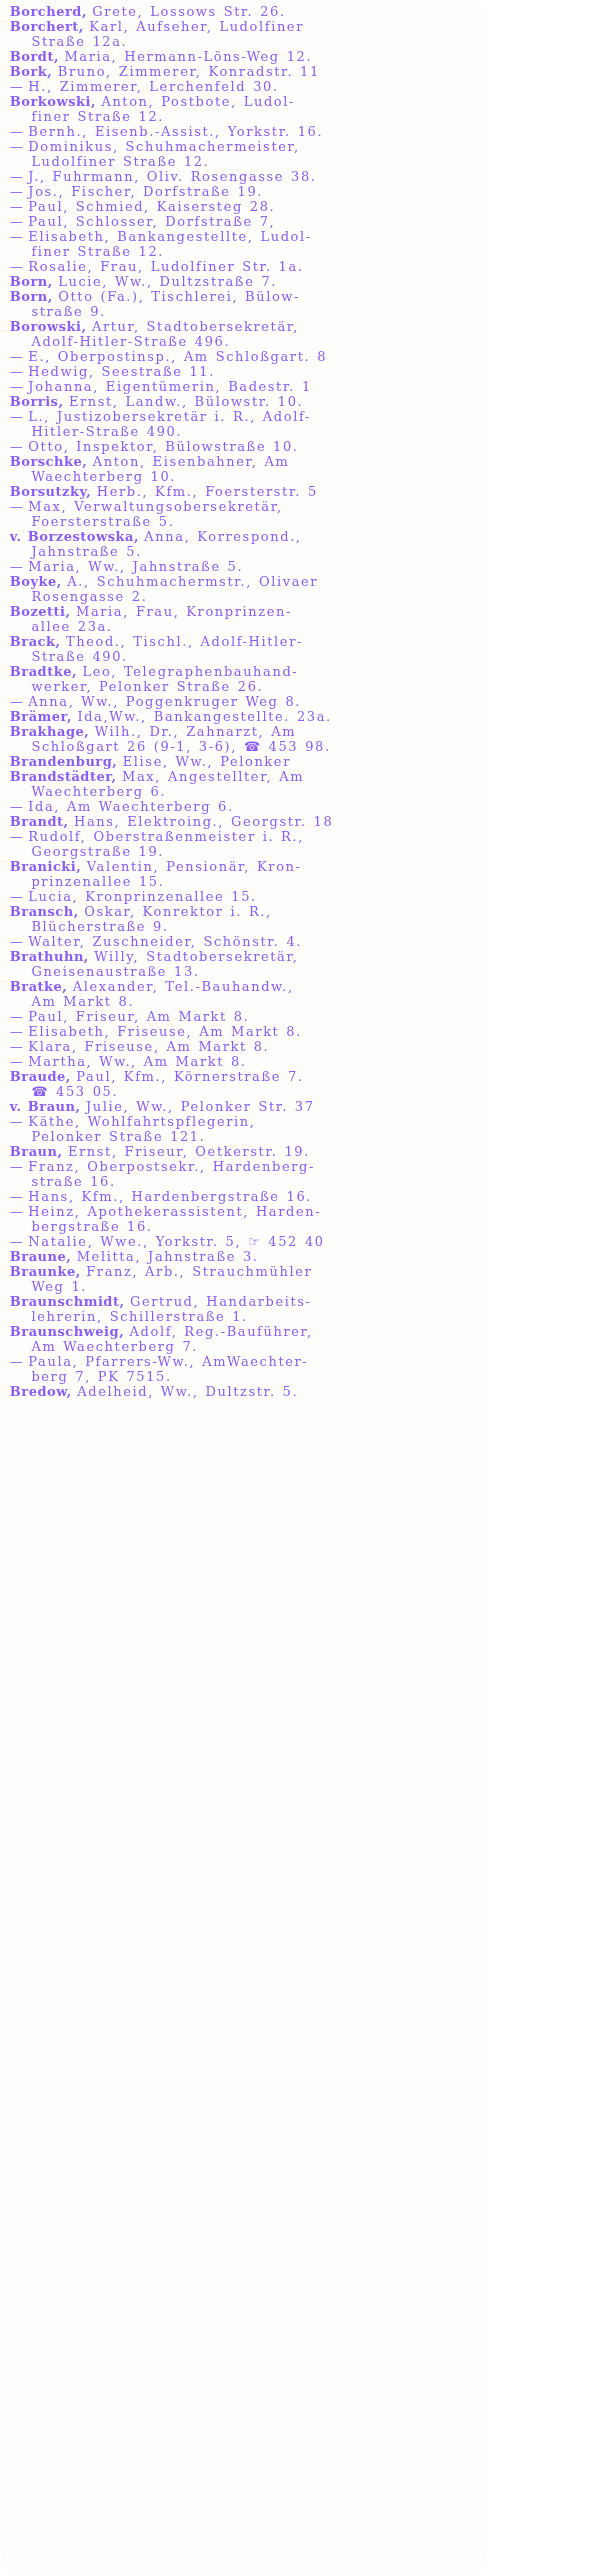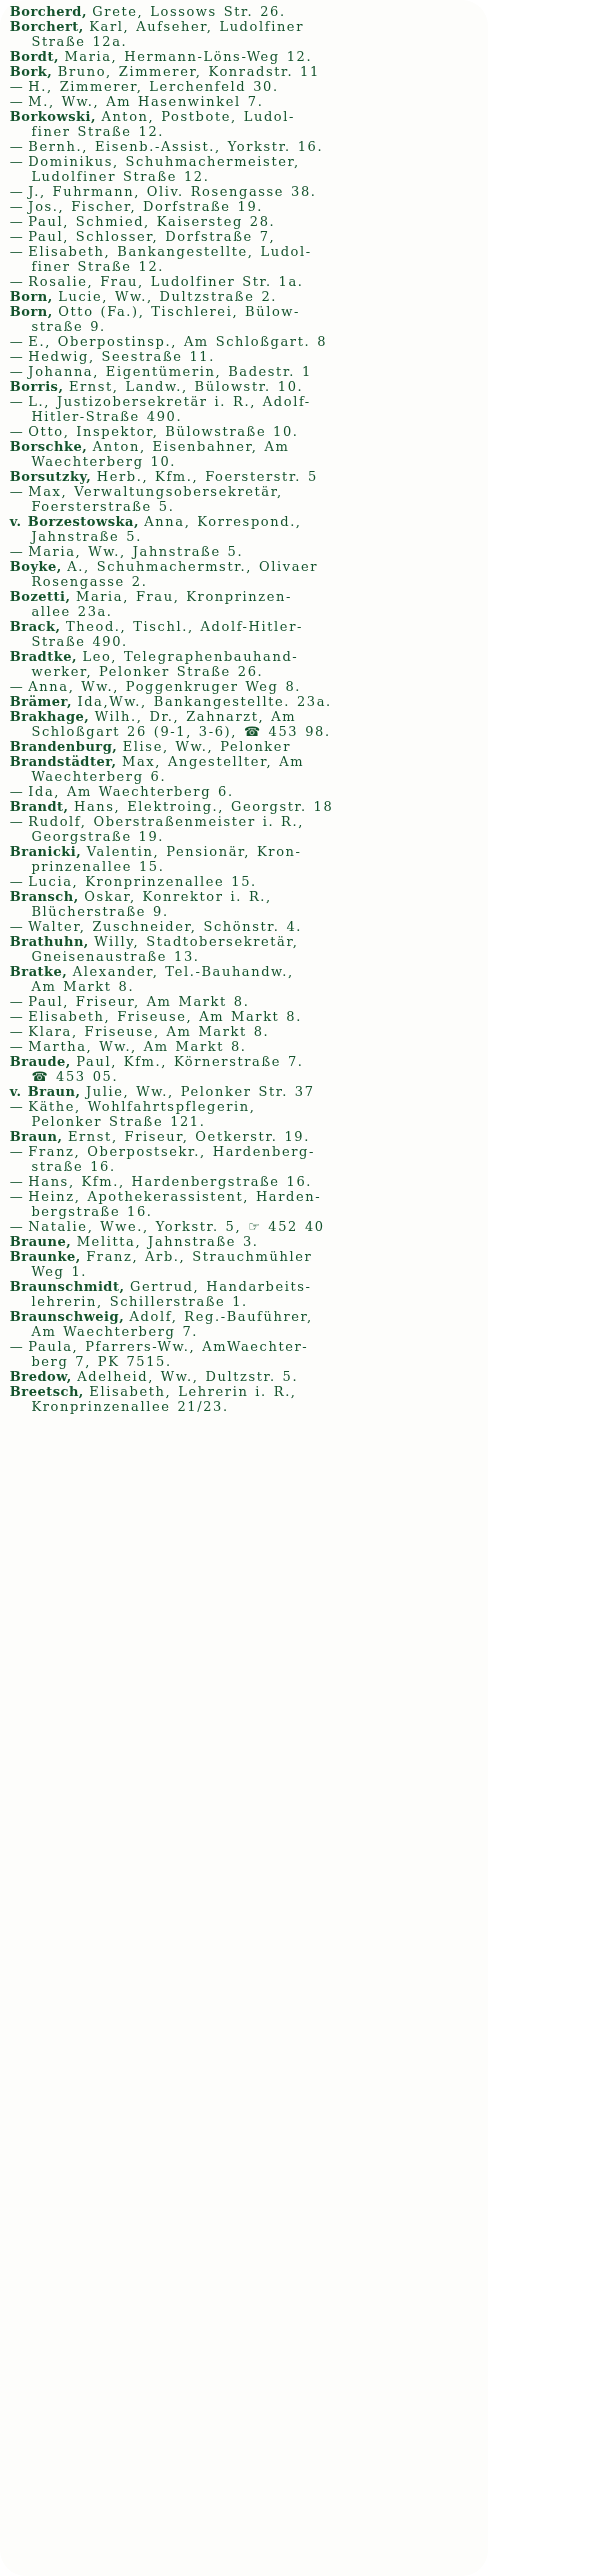--- a/index.html
+++ b/index.html
@@ -10,21 +10,21 @@
   body {
     width: 602px;
     font-family: "DejaVu Serif", serif;
   }
   #directory {
     width: 488px;
     min-height: 2576px;
     box-sizing: border-box;
     padding: 3.9px 7.9px 5.9px 9.8px;
     background: #fdfdfb;
-    color: #14532d;
+    color: #8b5cf6;
     border-radius: 26px;
   }
   .entry {
     font-size: 13px;
     line-height: 15px;
     letter-spacing: 0.1px;
     text-align: justify;
     text-align-last: left;
     word-spacing: 1.2px;
     margin: 0;
@@ -53,32 +53,32 @@
 </style>
 </head>
 <body>
 
 <div id="directory">
     <p class="entry"><span class="ln">Borcherd,</span> <span class="sp">Grete, Lossows Str. 26.</span></p>
     <p class="entry"><span class="ln">Borchert,</span> <span class="sp">Karl, Aufseher, Ludolfiner</span><span class="ind sp">Straße 12a.</span></p>
     <p class="entry"><span class="ln">Bordt,</span> <span class="sp">Maria, Hermann-Löns-Weg 12.</span></p>
     <p class="entry"><span class="ln">Bork,</span> <span class="sp">Bruno, Zimmerer, Konradstr. 11</span></p>
     <p class="entry cont"><span class="dash">—</span> <span class="sp">H., Zimmerer, Lerchenfeld 30.</span></p>
-    <p class="entry cont"><span class="dash">—</span> <span class="sp">M., Ww., Am Hasenwinkel 7.</span></p>
     <p class="entry"><span class="ln">Borkowski,</span> <span class="sp">Anton, Postbote, Ludol-</span><span class="ind sp">finer Straße 12.</span></p>
     <p class="entry cont"><span class="dash">—</span> <span class="sp">Bernh., Eisenb.-Assist., Yorkstr. 16.</span></p>
     <p class="entry cont"><span class="dash">—</span> <span class="sp">Dominikus, Schuhmachermeister,</span><span class="ind sp">Ludolfiner Straße 12.</span></p>
     <p class="entry cont"><span class="dash">—</span> <span class="sp">J., Fuhrmann, Oliv. Rosengasse 38.</span></p>
     <p class="entry cont"><span class="dash">—</span> <span class="sp">Jos., Fischer, Dorfstraße 19.</span></p>
     <p class="entry cont"><span class="dash">—</span> <span class="sp">Paul, Schmied, Kaisersteg 28.</span></p>
     <p class="entry cont"><span class="dash">—</span> <span class="sp">Paul, Schlosser, Dorfstraße 7,</span></p>
     <p class="entry cont"><span class="dash">—</span> <span class="sp">Elisabeth, Bankangestellte, Ludol-</span><span class="ind sp">finer Straße 12.</span></p>
     <p class="entry cont"><span class="dash">—</span> <span class="sp">Rosalie, Frau, Ludolfiner Str. 1a.</span></p>
-    <p class="entry"><span class="ln">Born,</span> <span class="sp">Lucie, Ww., Dultzstraße 2.</span></p>
+    <p class="entry"><span class="ln">Born,</span> <span class="sp">Lucie, Ww., Dultzstraße 7.</span></p>
     <p class="entry"><span class="ln">Born,</span> <span class="sp">Otto (Fa.), Tischlerei, Bülow-</span><span class="ind sp">straße 9.</span></p>
+    <p class="entry"><span class="ln">Borowski,</span> <span class="sp">Artur, Stadtobersekretär,</span><span class="ind sp">Adolf-Hitler-Straße 496.</span></p>
     <p class="entry cont"><span class="dash">—</span> <span class="sp">E., Oberpostinsp., Am Schloßgart. 8</span></p>
     <p class="entry cont"><span class="dash">—</span> <span class="sp">Hedwig, Seestraße 11.</span></p>
     <p class="entry cont"><span class="dash">—</span> <span class="sp">Johanna, Eigentümerin, Badestr. 1</span></p>
     <p class="entry"><span class="ln">Borris,</span> <span class="sp">Ernst, Landw., Bülowstr. 10.</span></p>
     <p class="entry cont"><span class="dash">—</span> <span class="sp">L., Justizobersekretär i. R., Adolf-</span><span class="ind sp">Hitler-Straße 490.</span></p>
     <p class="entry cont"><span class="dash">—</span> <span class="sp">Otto, Inspektor, Bülowstraße 10.</span></p>
     <p class="entry"><span class="ln">Borschke,</span> <span class="sp">Anton, Eisenbahner, Am</span><span class="ind sp">Waechterberg 10.</span></p>
     <p class="entry"><span class="ln">Borsutzky,</span> <span class="sp">Herb., Kfm., Foersterstr. 5</span></p>
     <p class="entry cont"><span class="dash">—</span> <span class="sp">Max, Verwaltungsobersekretär,</span><span class="ind sp">Foersterstraße 5.</span></p>
     <p class="entry"><span class="ln">v. Borzestowska,</span> <span class="sp">Anna, Korrespond.,</span><span class="ind sp">Jahnstraße 5.</span></p>
@@ -112,15 +112,14 @@
     <p class="entry cont"><span class="dash">—</span> <span class="sp">Franz, Oberpostsekr., Hardenberg-</span><span class="ind sp">straße 16.</span></p>
     <p class="entry cont"><span class="dash">—</span> <span class="sp">Hans, Kfm., Hardenbergstraße 16.</span></p>
     <p class="entry cont"><span class="dash">—</span> <span class="sp">Heinz, Apothekerassistent, Harden-</span><span class="ind sp">bergstraße 16.</span></p>
     <p class="entry cont"><span class="dash">—</span> <span class="sp">Natalie, Wwe., Yorkstr. 5, ☞ 452 40</span></p>
     <p class="entry"><span class="ln">Braune,</span> <span class="sp">Melitta, Jahnstraße 3.</span></p>
     <p class="entry"><span class="ln">Braunke,</span> <span class="sp">Franz, Arb., Strauchmühler</span><span class="ind sp">Weg 1.</span></p>
     <p class="entry"><span class="ln">Braunschmidt,</span> <span class="sp">Gertrud, Handarbeits-</span><span class="ind sp">lehrerin, Schillerstraße 1.</span></p>
     <p class="entry"><span class="ln">Braunschweig,</span> <span class="sp">Adolf, Reg.-Bauführer,</span><span class="ind sp">Am Waechterberg 7.</span></p>
     <p class="entry cont"><span class="dash">—</span> <span class="sp">Paula, Pfarrers-Ww., AmWaechter-</span><span class="ind sp">berg 7, PK 7515.</span></p>
     <p class="entry"><span class="ln">Bredow,</span> <span class="sp">Adelheid, Ww., Dultzstr. 5.</span></p>
-    <p class="entry"><span class="ln">Breetsch,</span> <span class="sp">Elisabeth, Lehrerin i. R.,</span><span class="ind sp">Kronprinzenallee 21/23.</span></p>
   </div>
 
 
 </body></html>

